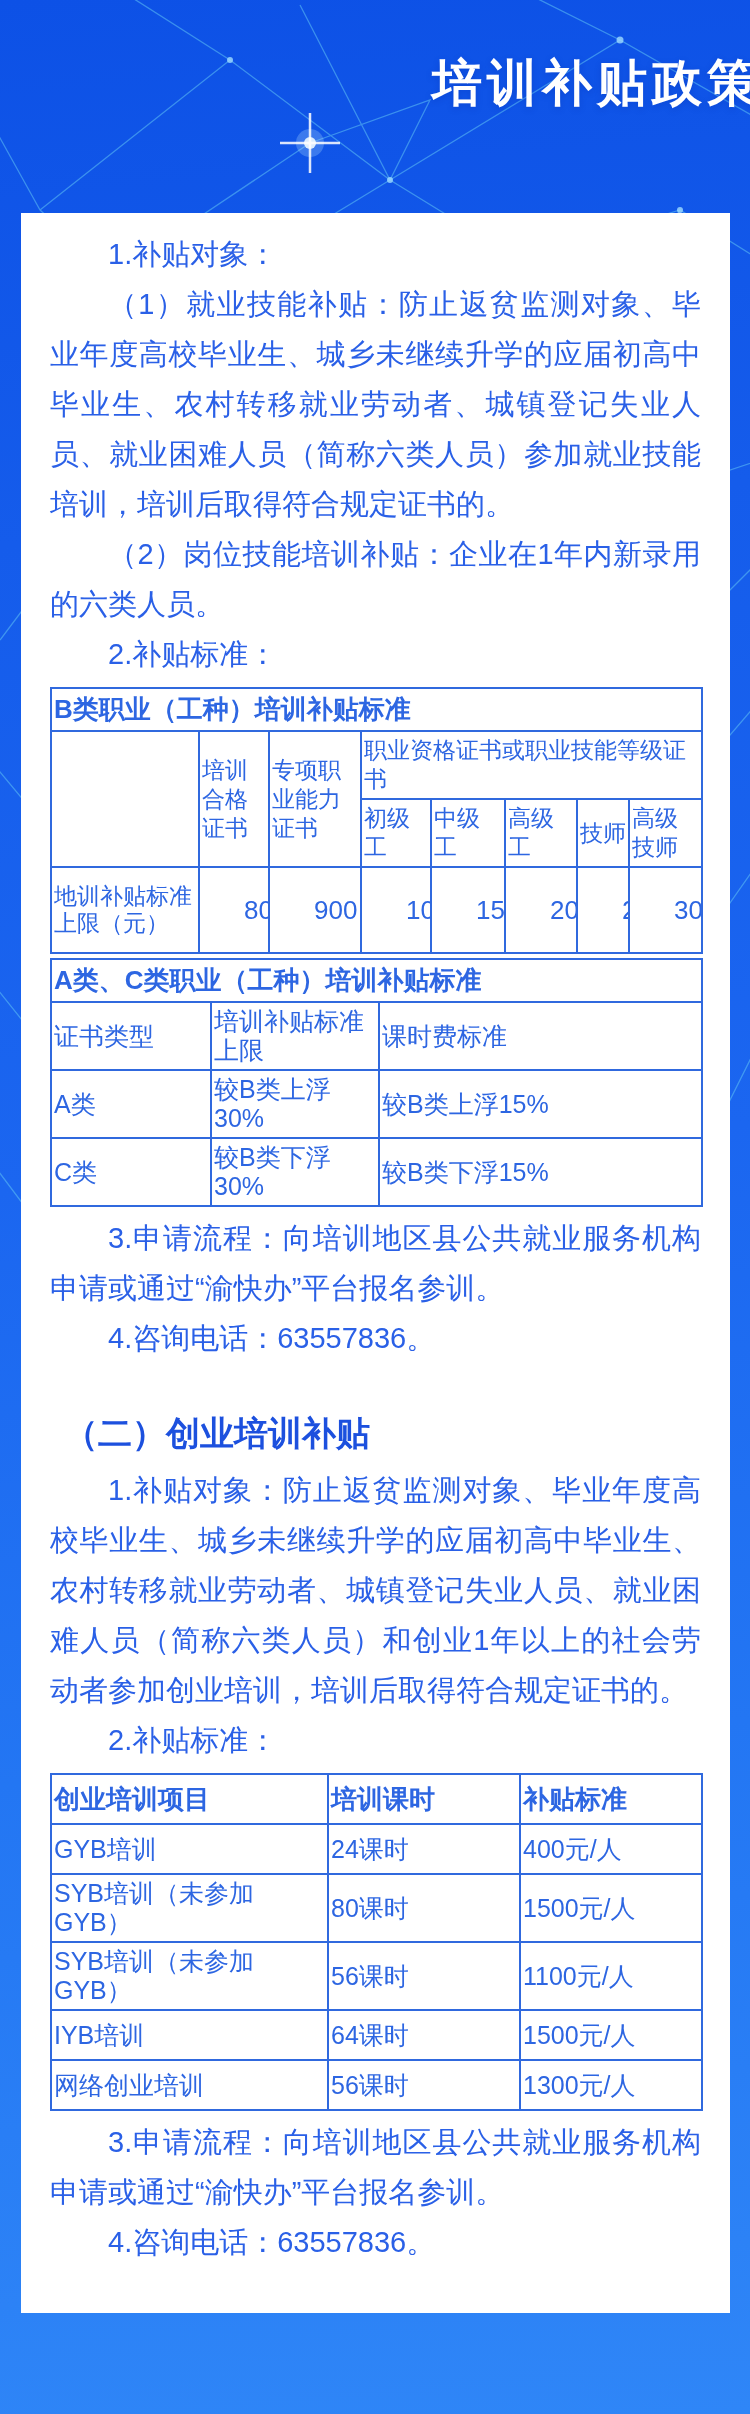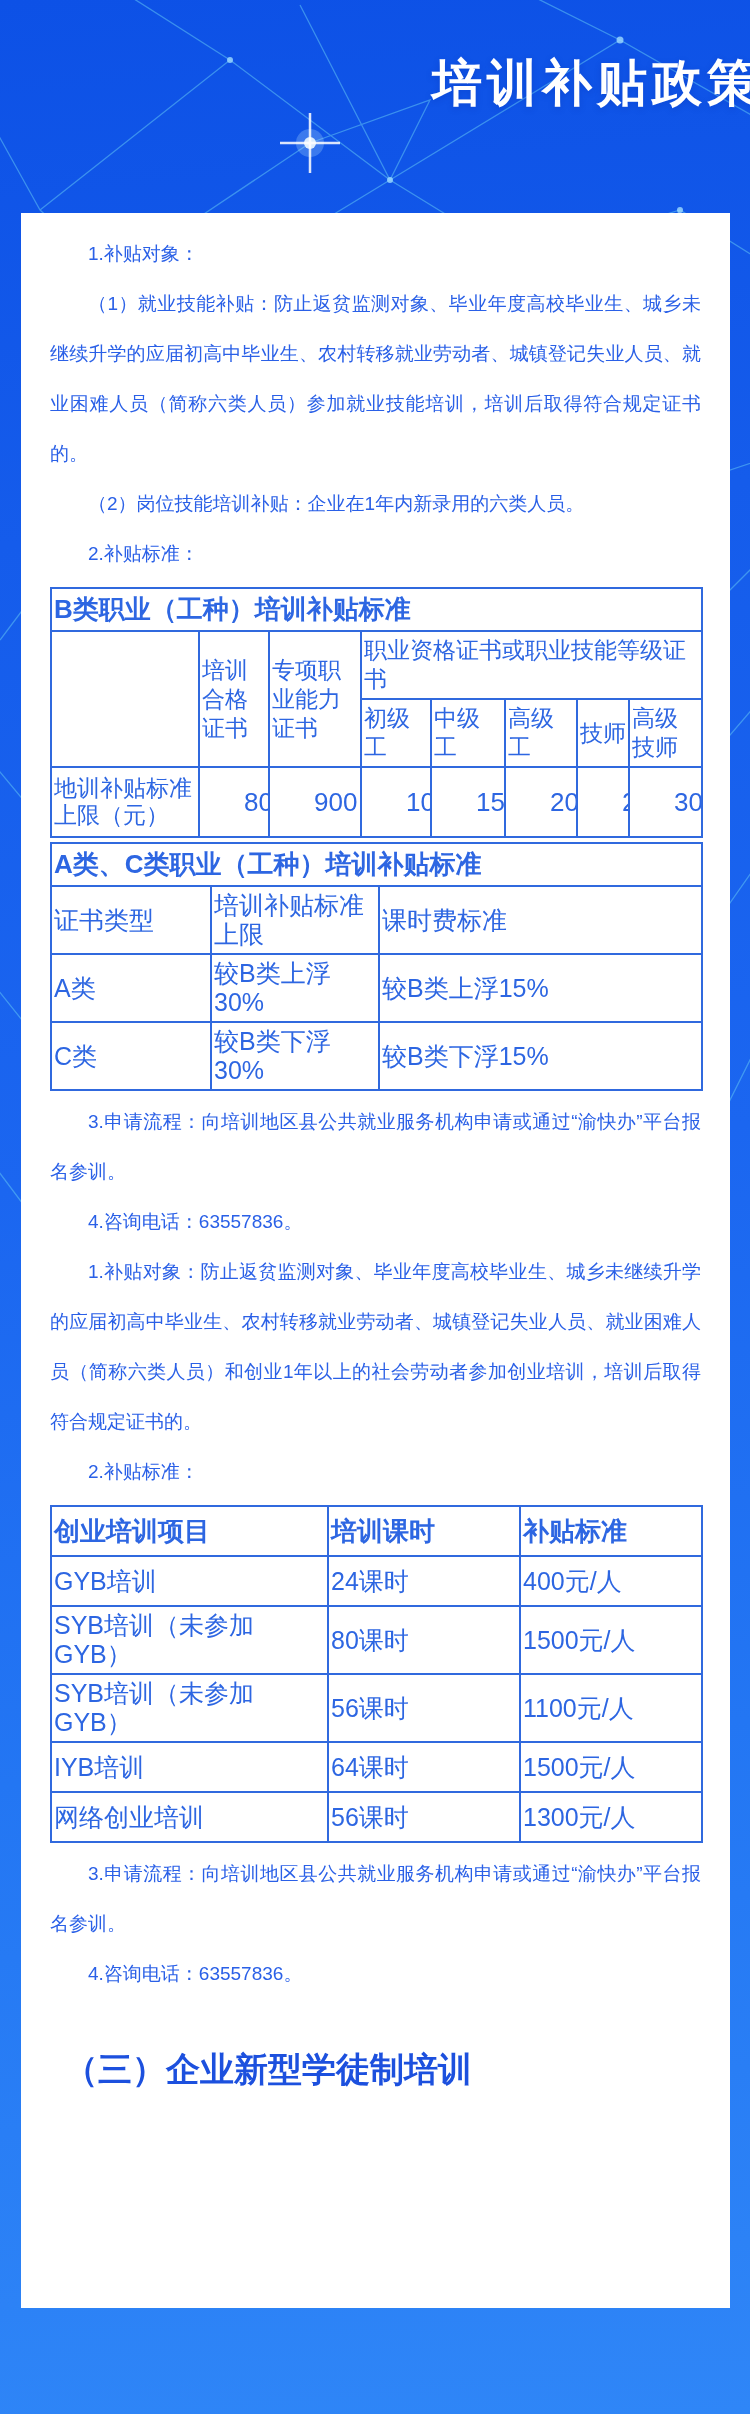--- a/index.html
+++ b/index.html
@@ -17,36 +17,36 @@
   .card{
     position:absolute;left:21px;top:213px;width:709px;min-height:2095px;
     background:#ffffff;box-sizing:border-box;padding:16px 29px 46px 29px;
   }
   .sec-heading{
     margin:14px 0 8px 0;padding-left:14px;
     font-size:34px;font-weight:bold;color:#1c50de;line-height:48px;
   }
   .sec-heading.gap{margin-top:46px;}
   p.body{
-    margin:0;font-size:19px;line-height:50px;color:#2a60e7;
+    margin:0;font-size:29px;line-height:50px;color:#2a60e7;
     text-indent:2em;text-align:justify;
   }
   table{
     border-collapse:collapse;table-layout:fixed;width:651px;
     margin:8px 0 6px 0;
   }
   table.joined{margin-top:-2px;}
   td,th{
     border:2px solid #3069de;color:#2d66e2;
     vertical-align:middle;padding:4px 2px;font-weight:normal;
     font-size:23px;line-height:29px;overflow:hidden;
   }
   .tbl-span-title{font-size:26px;font-weight:bold;padding:6px 2px;}
   .num{font-size:26px;padding-left:44px;}
-  .t1-label{font-size:23px;line-height:27px;padding:6px 2px;}
+  .t1-label{font-size:23px;line-height:27px;padding:14px 2px;}
   .data-row td{height:56px;}
   .ac-row td, .ac-head td{height:38px;font-size:25px;}
   .t2 td{height:40px;font-size:25px;border-radius:20px;}
   .t2 .t2-head td{font-weight:bold;font-size:26px;}
 </style>
 </head>
 <body>
 
 <svg class="mesh" width="750" height="1300" viewBox="0 0 750 1300">
   <g stroke="#5fc3f4" stroke-width="1.3" fill="none" opacity="0.55">
@@ -162,20 +162,21 @@
       <td>C类</td>
       <td>较B类下浮30%</td>
       <td>较B类下浮15%</td>
     </tr>
   </tbody>
     </table>
 
   <p class="body">3.申请流程：向培训地区县公共就业服务机构申请或通过“渝快办”平台报名参训。</p>
   <p class="body">4.咨询电话：63557836。</p>
 
+  <h2 class="sec-heading gap">（二）创业培训补贴</h2>
   <p class="body">1.补贴对象：防止返贫监测对象、毕业年度高校毕业生、城乡未继续升学的应届初高中毕业生、农村转移就业劳动者、城镇登记失业人员、就业困难人员（简称六类人员）和创业1年以上的社会劳动者参加创业培训，培训后取得符合规定证书的。</p>
   <p class="body">2.补贴标准：</p>
 
   <table class="t2">
     <colgroup>
       <col style="width:277px">
         <col style="width:192px">
         <col style="width:182px">
     </colgroup>
     <tbody>
@@ -208,15 +209,14 @@
       <td>网络创业培训</td>
       <td>56课时</td>
       <td>1300元/人</td>
     </tr>
   </tbody>
     </table>
 
   <p class="body">3.申请流程：向培训地区县公共就业服务机构申请或通过“渝快办”平台报名参训。</p>
   <p class="body">4.咨询电话：63557836。</p>
 
-  <h2 class="sec-heading gap">（三）企业新型学徒制培训</h2>
 
 </div>
 
 </body></html>

